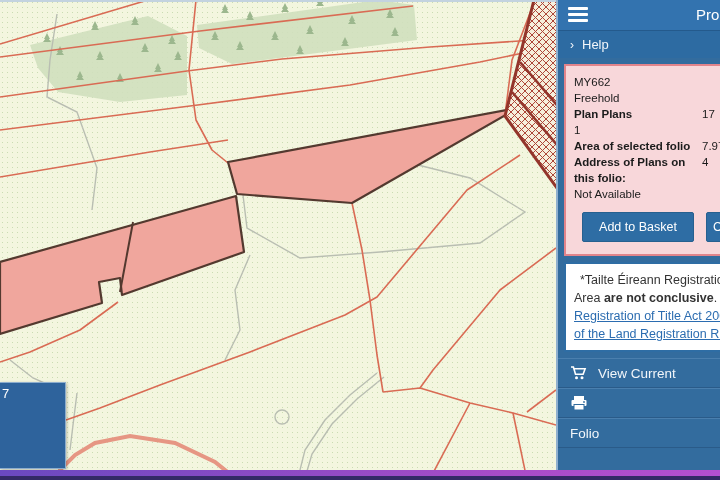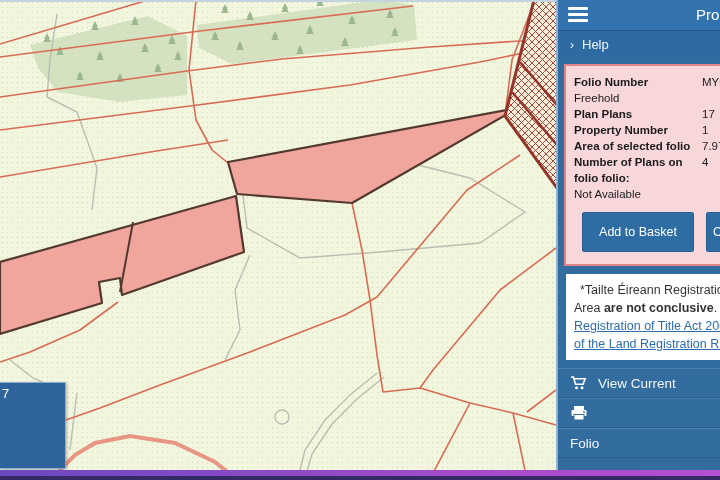--- a/index.html
+++ b/index.html
@@ -40,21 +40,21 @@
   #sb-title { position:absolute; left:138px; top:6px; font-size:15px; color:#fff; white-space:nowrap; }
   #back-bar { height:28px; background:#2d6ba2; border-top:1px solid #245a8c;
     display:flex; align-items:center; padding-left:12px; font-size:13px; color:#f2f6fa; cursor:pointer; }
   #back-bar .chev { margin-right:8px; font-size:12px; }
 
   #prop-panel { margin:6px; background:#f8d7da; border:2px solid #e2848b; padding:8px 8px 12px 8px; color:#1b1b1b; }
   .prow { display:flex; font-size:11.5px; line-height:16px; }
   .prow .plabel { width:128px; font-weight:bold; flex:none; }
   .prow .pvalue { white-space:nowrap; }
   #prop-buttons { display:flex; margin-top:10px; padding-left:8px; }
-  .pbtn { height:40px; background:#2e6da4; color:#fff; border:1px solid #27608f;
+  .pbtn { height:30px; background:#2e6da4; color:#fff; border:1px solid #27608f;
     font-size:12.5px; border-radius:2px; cursor:pointer; font-family:"Liberation Sans",sans-serif; }
   #btn-add { width:112px; text-align:center; }
   #btn-clear { width:120px; margin-left:12px; text-align:left; padding-left:6px; white-space:nowrap; overflow:hidden; }
 
   #disclaimer { margin:6px; background:#ffffff; border:2px solid #2e6da4; padding:7px 8px; 
     font-size:12.5px; line-height:18px; color:#333; }
   #disclaimer .l1 { padding-left:6px; white-space:nowrap; }
   #disclaimer .l2 { white-space:nowrap; }
   #disclaimer a { color:#2b6cb0; text-decoration:underline; display:block; white-space:nowrap; cursor:pointer; }
 
@@ -167,40 +167,38 @@
     </div>
 
     <div id="back-bar">
       <span class="chev">›</span>
       <span>Help</span>
     </div>
 
     <div id="prop-panel">
       <div id="prop-rows">
           <div class="prow">
-            <div class="plabel">Folio Number</div>
             <div class="pvalue">MY662</div>
           </div>
           <div class="prow">
             <div class="pvalue">Freehold</div>
           </div>
           <div class="prow">
             <div class="plabel">Plan Plans</div>
             <div class="pvalue">17</div>
           </div>
           <div class="prow">
-            <div class="plabel">Property Number</div>
             <div class="pvalue">1</div>
           </div>
           <div class="prow">
             <div class="plabel">Area of selected folio</div>
             <div class="pvalue">7.97 hectares</div>
           </div>
           <div class="prow">
-            <div class="plabel">Number of Plans on folio folio:</div>
+            <div class="plabel">Address of Plans on this folio:</div>
             <div class="pvalue">4</div>
           </div>
           <div class="prow">
             <div class="pvalue">Not Available</div>
           </div>
         </div>
       <div id="prop-buttons">
         <button class="pbtn" id="btn-add">Add to Basket</button>
         <button class="pbtn" id="btn-clear">Clear Selection</button>
       </div>

